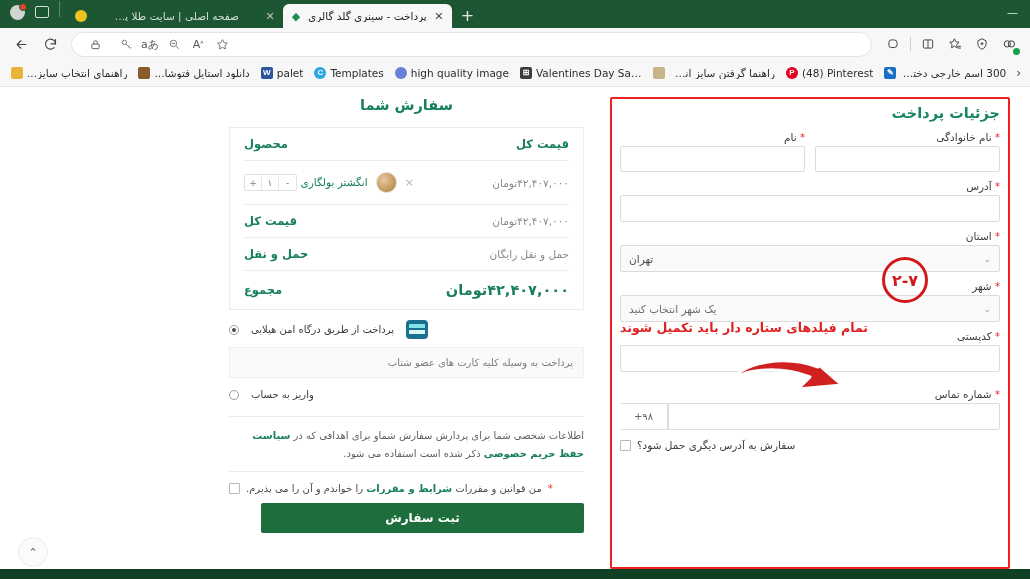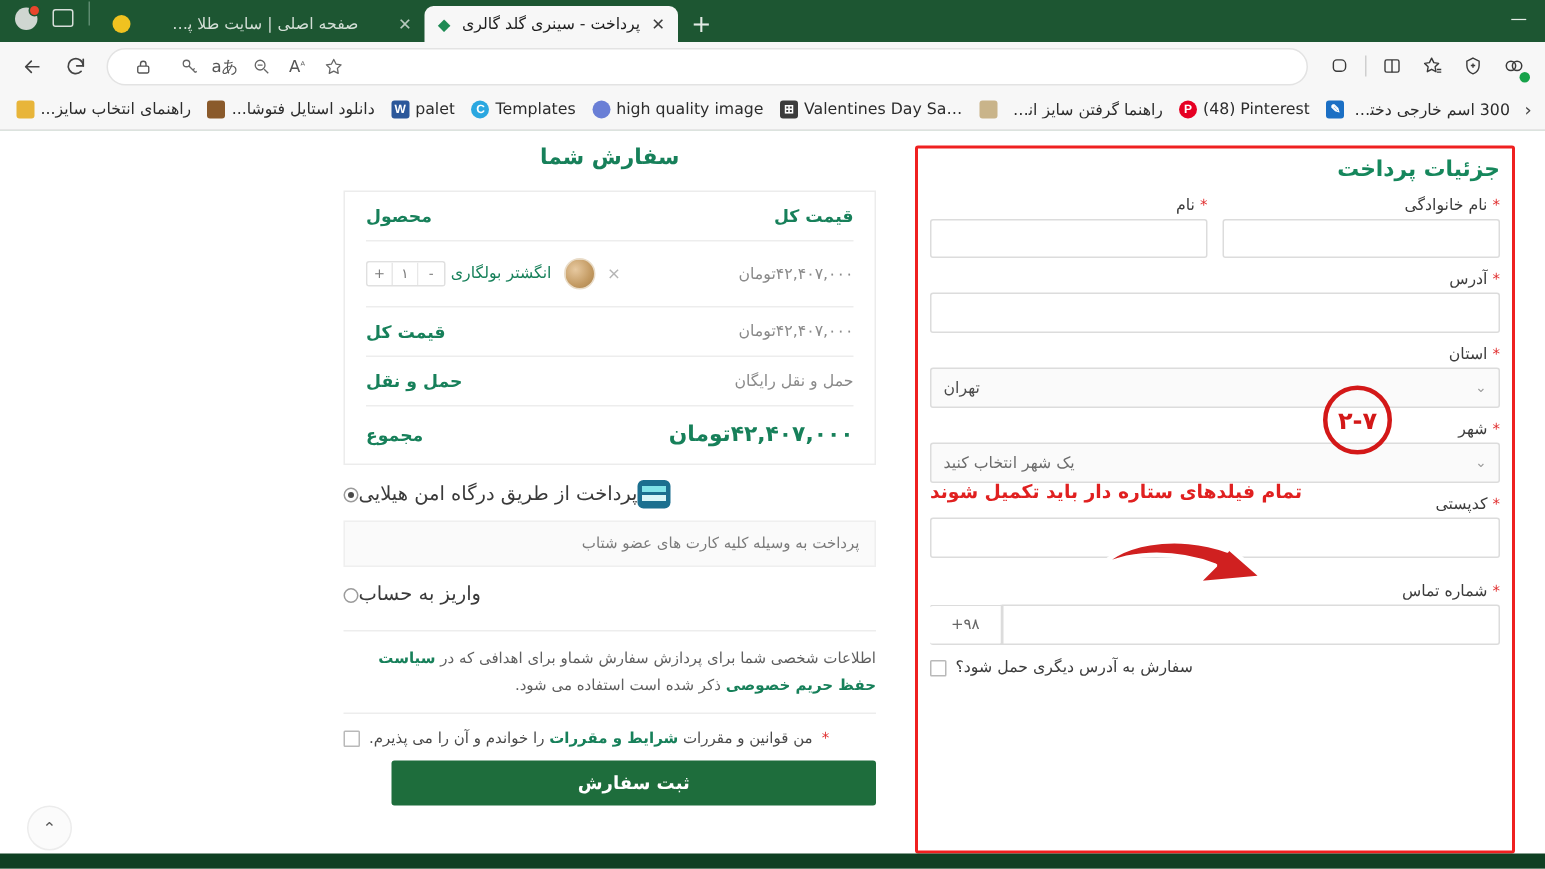--- a/index.html
+++ b/index.html
@@ -250,23 +250,23 @@
     overflow: hidden; direction: ltr;
   }
   .qty span {
     width: 17px; height: 15px; font-size: 9px; color: #7a7a7a;
     display: flex; align-items: center; justify-content: center;
     border-right: 1px solid #e8e8e8; background: #fff;
   }
   .qty span:last-child { border-right: none; }
 
   .payopt {
-    display: flex; align-items: center; gap: 0;
+    display: flex; align-items: center; gap: 12px;
     justify-content: flex-end; padding: 10px 0 8px;
-    font-size: 13px; color: #3a3a3a;
+    font-size: 10px; color: #3a3a3a;
   }
   .radio {
     width: 10px; height: 10px; border-radius: 50%;
     border: 1px solid #9b9b9b; flex: none; position: relative;
   }
   .radio.on::after {
     content: ""; position: absolute; inset: 2px;
     background: #4a4a4a; border-radius: 50%;
   }
   .gwico {

